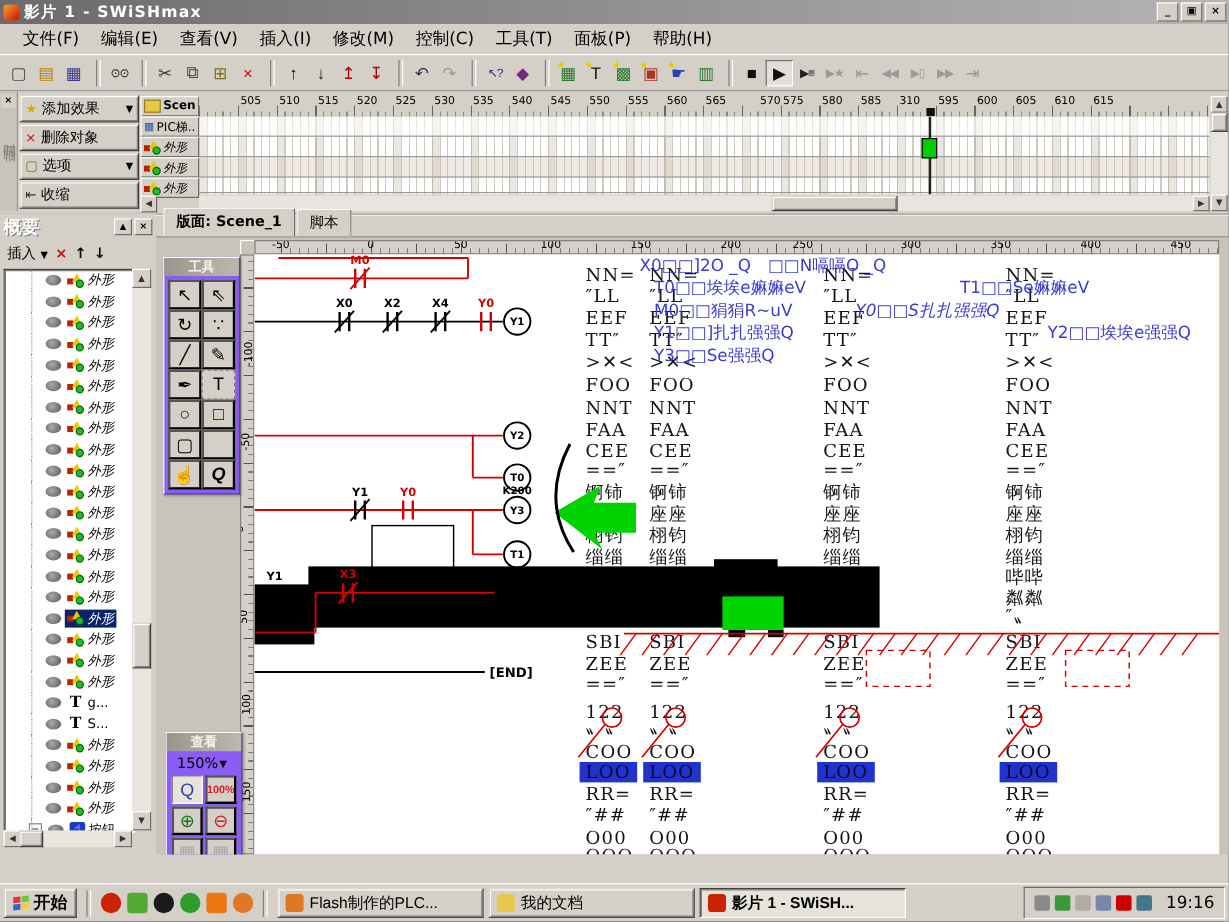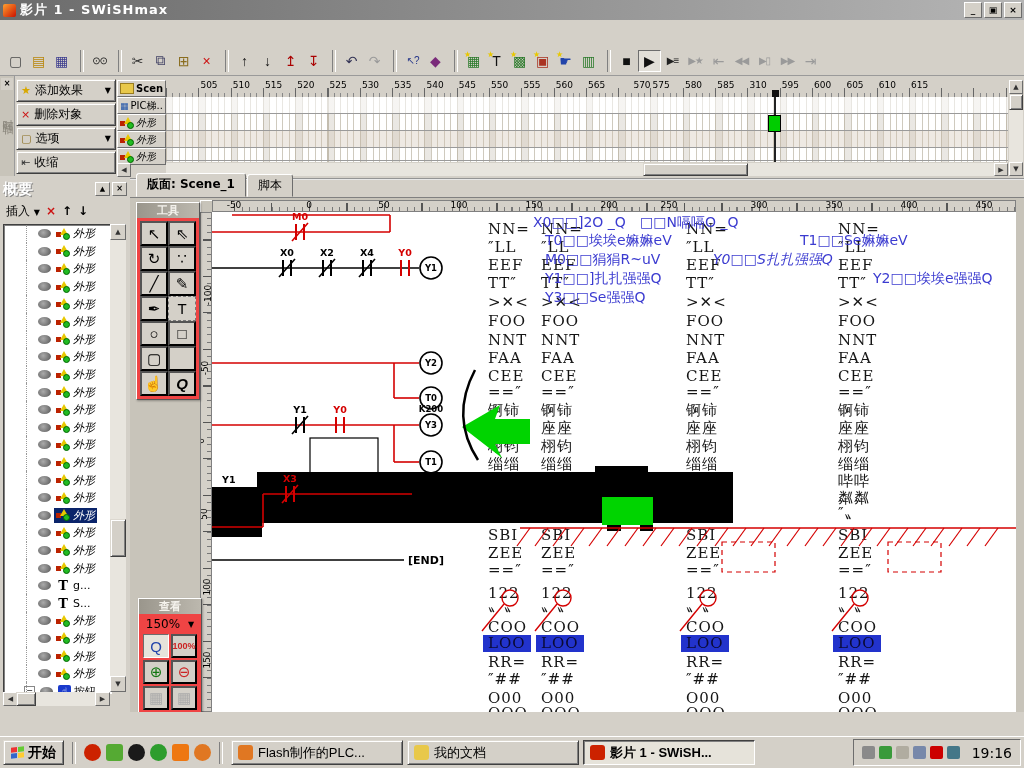--- a/index.html
+++ b/index.html
@@ -73,21 +73,21 @@
   #vruler{left:70px;top:14px;width:12px;height:500px;background:#d4d0c8;border:1px solid #808080;box-sizing:border-box;overflow:hidden;
     background-image:repeating-linear-gradient(0deg,#555 0 1px,transparent 1px 36.5px),repeating-linear-gradient(0deg,#777 0 1px,transparent 1px 7.3px);
     background-size:8px 100%,4px 100%;background-position:right 4px,right 4px;background-repeat:no-repeat;}
   #vruler span{position:absolute;left:-3px;font-size:9px;transform:rotate(-90deg);transform-origin:center;}
   #stage{left:82px;top:14px;width:804px;height:500px;background:#fff;overflow:hidden;}
   .col-line{position:absolute;font-family:"DejaVu Serif","Liberation Serif",serif;font-size:15px;line-height:15px;letter-spacing:1px;color:#151515;white-space:pre;}
   .col-line.hl{background:#2233cc;color:#0a0a33;padding:1px 5px;}
   .blue-txt{position:absolute;font-size:14px;line-height:14px;color:#3b3bd0;white-space:pre;}
   #ladder-svg{position:absolute;left:0;top:0;pointer-events:none;}
   
-  .palette{background:#ef4444;border:1px solid;border-color:#fff #555 #555 #fff;box-shadow:1px 1px 2px rgba(0,0,0,.3);}
+  .palette{background:#8b5cf6;border:1px solid;border-color:#fff #555 #555 #fff;box-shadow:1px 1px 2px rgba(0,0,0,.3);margin-top:12px;}
   .pal-title{height:15px;background:linear-gradient(90deg,#9a968c,#bcb8ae);color:#f4f2ec;font-size:11px;font-weight:bold;display:flex;align-items:center;justify-content:center;}
   .tool-grid{display:grid;grid-template-columns:28px 28px;justify-content:center;padding:3px 0;}
   .tool-btn{width:28px;height:25px;display:flex;align-items:center;justify-content:center;font-size:15px;background:#d4d0c8;}
   .view-btn{width:26px;height:24px;display:flex;align-items:center;justify-content:center;font-size:15px;background:#d4d0c8;}
   
   #statusbar{left:0;top:712px;width:1024px;height:24px;border-top:1px solid #fff;font-size:12px;}
   #taskbar{left:0;top:736px;width:1024px;height:32px;border-top:1px solid #fff;background:#d4d0c8;display:flex;align-items:center;padding:0 3px;box-sizing:border-box;gap:4px;}
   #start-btn{height:25px;display:flex;align-items:center;gap:4px;padding:0 7px;font-weight:bold;font-size:14px;background:#d4d0c8;}
   .winflag{display:grid;grid-template-columns:6px 6px;grid-template-rows:5px 5px;gap:1px;transform:skewY(-6deg);}
   .winflag i{display:block;}
@@ -106,20 +106,31 @@
   <div id="titlebar" class="abs">
     <span class="ticon"></span>
     <span class="ttext">影片 1 - SWiSHmax</span>
     <span style="margin-left:auto;display:flex;gap:2px;padding-right:2px;">
       <span class="winbtn out">_</span>
       <span class="winbtn out">▣</span>
       <span class="winbtn out">×</span>
     </span>
   </div>
 
+  <div id="menubar" class="abs">
+      <span class="menu-item">文件(F)</span>
+      <span class="menu-item">编辑(E)</span>
+      <span class="menu-item">查看(V)</span>
+      <span class="menu-item">插入(I)</span>
+      <span class="menu-item">修改(M)</span>
+      <span class="menu-item">控制(C)</span>
+      <span class="menu-item">工具(T)</span>
+      <span class="menu-item">面板(P)</span>
+      <span class="menu-item">帮助(H)</span>
+    </div>
   <div id="toolbar" class="abs">
       <span class="tb-group">
         <button class="tb-btn" style="color: rgb(74, 74, 74);">▢</button>
         <button class="tb-btn" style="color: rgb(184, 134, 11);">▤</button>
         <button class="tb-btn" style="color: rgb(61, 61, 143);">▦</button>
       </span>
       <span class="sep"></span>
       <span class="tb-group">
         <button class="tb-btn sm" style="color: rgb(34, 34, 34);">⊙⊙</button>
       </span>
@@ -895,21 +906,21 @@
           <button class="tool-btn">○</button>
           <button class="tool-btn">□</button>
           <button class="tool-btn">▢</button>
           <button class="tool-btn"></button>
           <button class="tool-btn">☝</button>
           <button class="tool-btn" style="font-style: italic; font-weight: bold;">Q</button>
         </div>
     </div>
     <div id="view-pal" class="abs palette" style="left:8px;top:400px;width:62px;">
       <div class="pal-title">查看</div>
-      <div style="display:flex;align-items:center;justify-content:center;gap:8px;padding:3px 7px;font-size:12px;">
+      <div style="display:flex;align-items:center;justify-content:flex-end;gap:1px;padding:3px 12px;font-size:12px;">
         <span>150%</span>
           <span style="font-size:8px;">▼</span>
       </div>
       <div id="view-grid" style="display:grid;grid-template-columns:26px 26px;justify-content:center;gap:2px;padding-bottom:4px;">
           <button class="view-btn in" style="color: rgb(34, 68, 170); background: rgb(230, 227, 218);">Q</button>
           <button class="view-btn" style="color: rgb(204, 34, 34); font-size: 9px; font-weight: bold;">100%</button>
           <button class="view-btn" style="color: rgb(17, 119, 17);">⊕</button>
           <button class="view-btn" style="color: rgb(204, 34, 34);">⊖</button>
           <button class="view-btn" style="color: rgb(170, 170, 170);">▦</button>
           <button class="view-btn" style="color: rgb(170, 170, 170);">▦</button>

